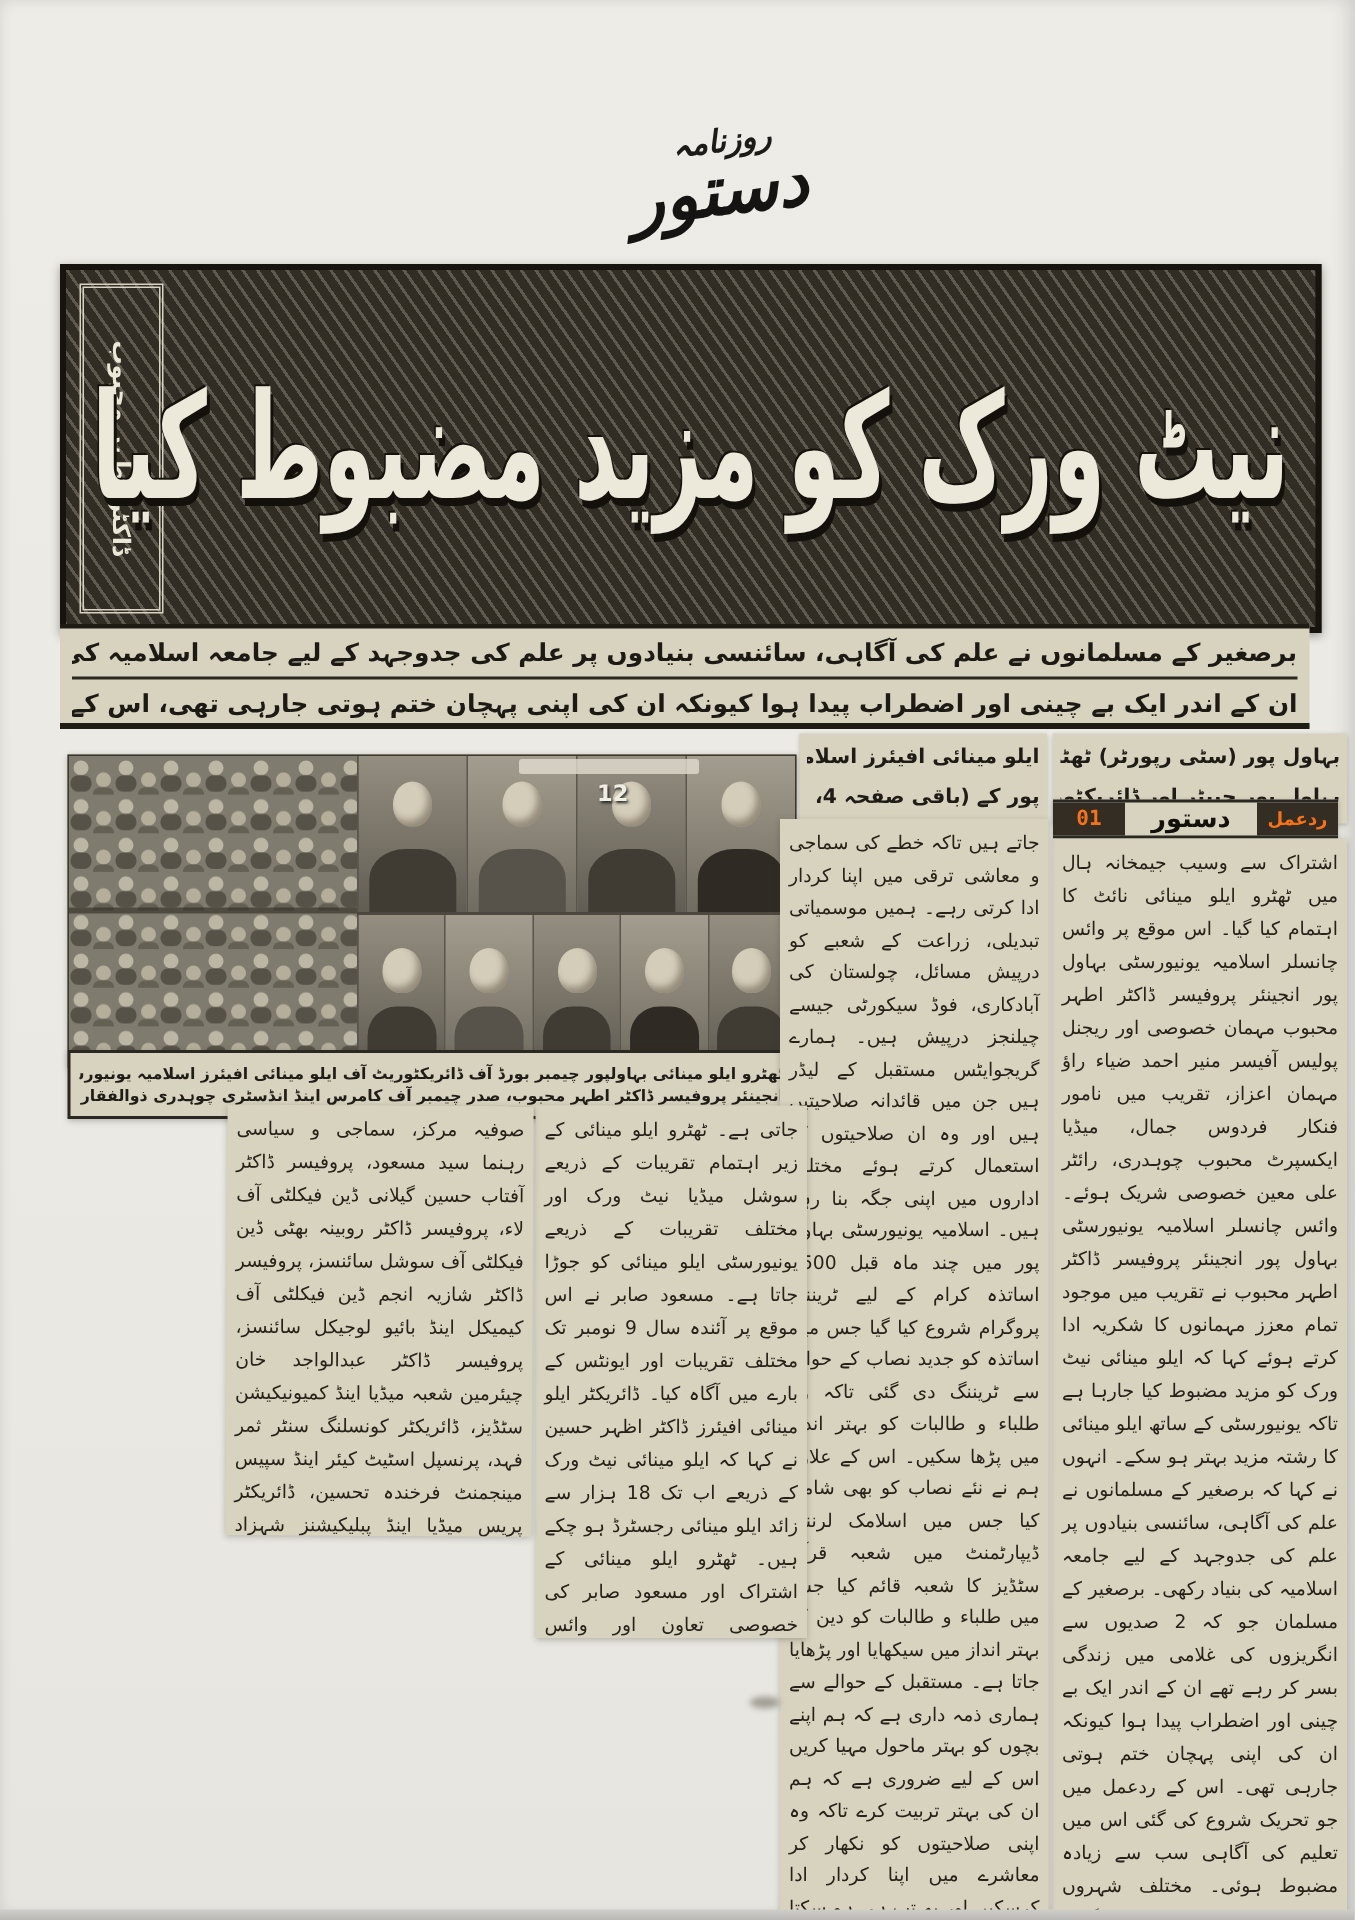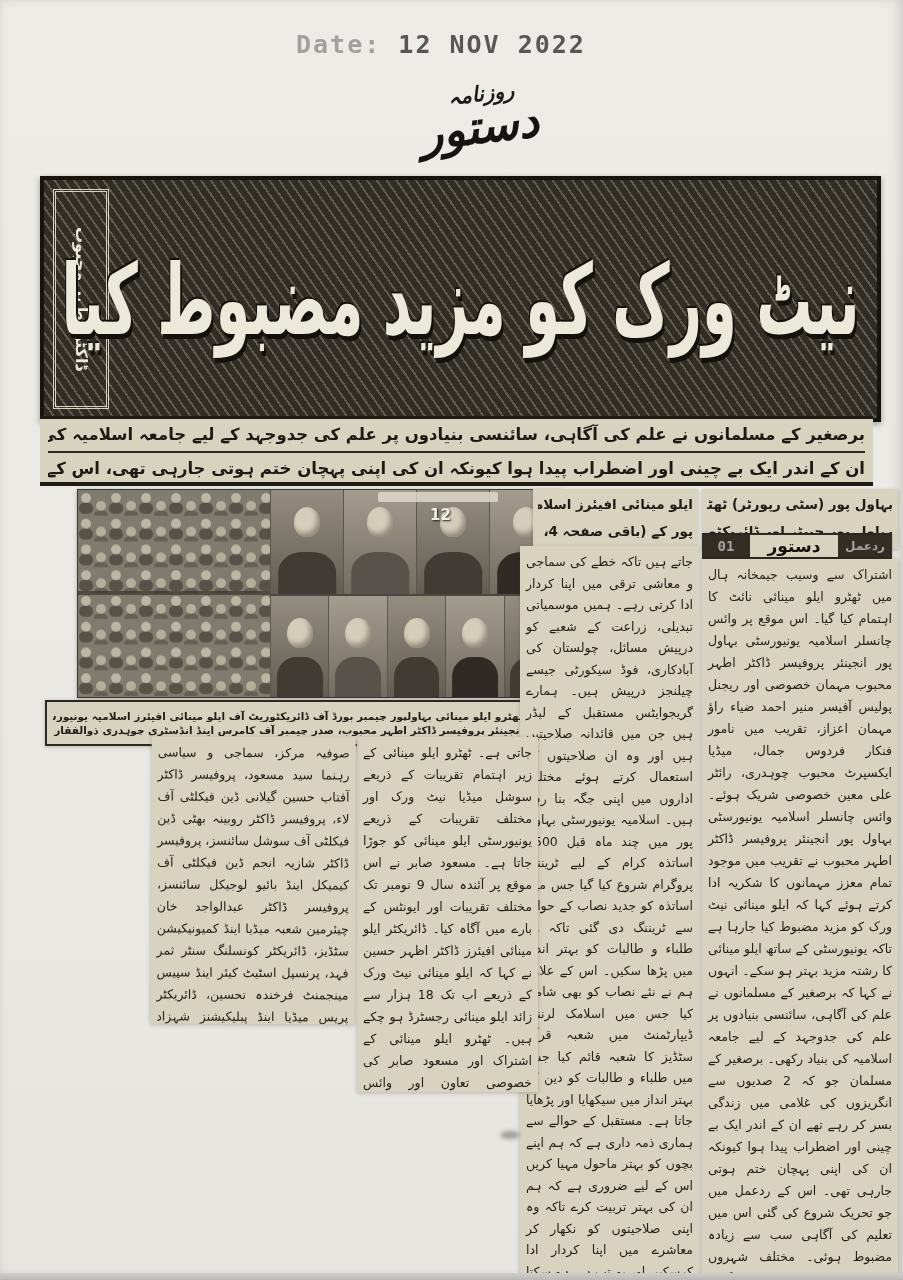--- a/index.html
+++ b/index.html
@@ -64,24 +64,23 @@
     box-sizing:border-box;padding:0 8px;
     direction:rtl;color:#1d1a15;
   }
   .sh-line{
     height:32px;line-height:32px;font-size:16.5px;font-weight:bold;
     text-align:justify;text-align-last:justify;white-space:nowrap;overflow:hidden;
   }
   .sh-line:first-child{border-bottom:2px solid #2b2722;}
   
   .photo{
-    position:absolute;left:45px;top:489px;width:486px;height:209px;
+    position:absolute;left:45px;top:503px;width:486px;height:209px;
     background:#8c877b;border:1px solid #3c382f;box-sizing:border-box;overflow:hidden;
     box-shadow:0 1px 4px rgba(60,55,40,.35);
-    margin-left:32px;
   }
   .audience{position:absolute;left:0;top:0;width:192px;height:100%;border-right:2px solid #55504a;}
   .audience svg{display:block;width:100%;height:100%;}
   .audience .seam{
     position:absolute;left:0;right:0;top:49%;height:4px;
     background:rgba(40,36,30,.55);
   }
   .ports{position:absolute;left:192px;right:0;display:flex;}
   .ports.top{top:0;height:104px;border-bottom:2px solid #4c4840;}
   .ports.bottom{top:106px;bottom:0;}
@@ -129,21 +128,21 @@
   .lead-a{left:702px;top:489px;width:196px;height:60px;}
   .lead-b{left:533px;top:489px;width:165px;height:60px;}
   
   .contbar{
     position:absolute;left:702px;top:533px;width:190px;height:26px;
     background:#d8d3bf;border-top:2px solid #2b2722;border-bottom:2px solid #2b2722;
     box-sizing:border-box;display:flex;direction:rtl;align-items:stretch;
     box-shadow:0 1px 3px rgba(60,55,40,.3);
   }
   .contbox{
-    background:#332d24;color:#a3a3a3;font-size:12px;font-weight:bold;
+    background:#332d24;color:#f97316;font-size:12px;font-weight:bold;
     display:flex;align-items:center;justify-content:center;padding:0 7px;
   }
   .contbox.pageno{font-family:"DejaVu Sans Mono",monospace;font-size:14px;min-width:34px;}
   .contpaper{
     flex:1;display:flex;align-items:center;justify-content:center;
     font-size:17px;font-weight:800;color:#14110c;letter-spacing:1px;
   }
   
   .bodycol{
     position:absolute;background:#d8d3bf;box-sizing:border-box;
@@ -164,24 +163,20 @@
   .scan-edge-bottom{
     position:absolute;left:0;right:0;bottom:0;height:7px;
     background:linear-gradient(180deg,#cfceca,#b9b8b4);
   }
 </style>
 </head>
 <body>
 
 <div class="page">
 
-  <div class="stamp">
-    <span class="lbl">Date:</span>
-    <span>12 NOV 2022</span>
-  </div>
 
   <div class="hand-daily">روزنامہ</div>
   <div class="hand-name">دستور</div>
 
   <div class="banner">
     <div class="banner-side">ڈاکٹر اطہر محبوب</div>
     <div class="banner-text">ایلو مینائی نیٹ ورک کو مزید مضبوط کیا جارہا ہے</div>
   </div>
 
   <div class="subhead">

